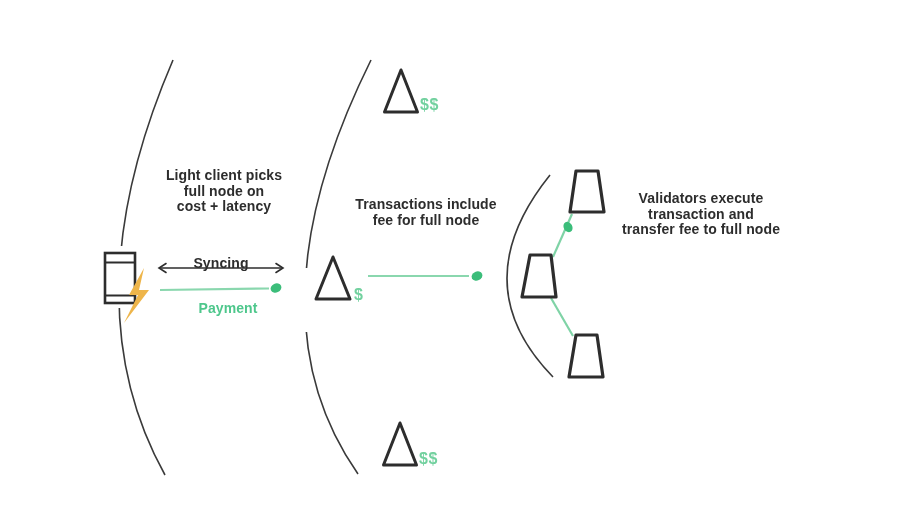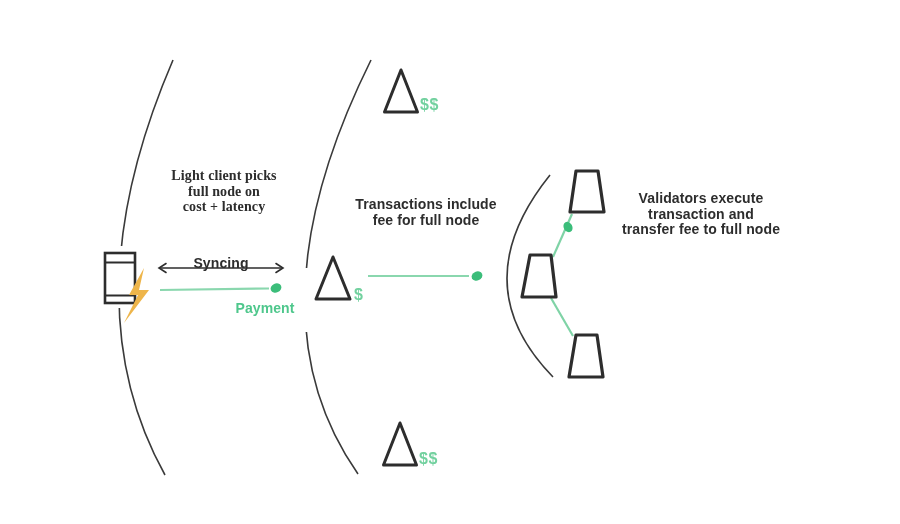--- a/index.html
+++ b/index.html
@@ -26,21 +26,20 @@
     text-align: center;
     white-space: pre-line;
     font-weight: 700;
     font-size: 14px;
     line-height: 15.5px;
     color: #2d2d2d;
     letter-spacing: 0.1px;
   }
   .note.green {
     color: #4ec78c;
-    margin-left: 37px;
   }
   .fee {
     position: absolute;
     font-weight: 700;
     font-size: 16px;
     color: #72d19f;
     letter-spacing: 0.5px;
   }
 </style>
 </head>
@@ -81,21 +80,21 @@
 
     <g>
       <rect x="105" y="253" width="30" height="50" fill="#ffffff" stroke="#2d2d2d" stroke-width="2.6"></rect>
       <path d="M105,262.5 L135,262.5" stroke="#2d2d2d" stroke-width="2"></path>
       <path d="M105,295.5 L135,295.5" stroke="#2d2d2d" stroke-width="2"></path>
     </g>
 
     <polygon points="144,268 129,295 138,295 124,323 149,290 139,290" fill="#eeb54a"></polygon>
   </svg>
 
-  <div class="note" style="left:224px; top:168px;font-family:Liberation Serif, serif;">Light client picks
+  <div class="note" style="left:224px; top:168px;">Light client picks
 full node on
 cost + latency</div>
 
   <div class="note" style="left:221px; top:256px;">Syncing</div>
 
   <div class="note green" style="left:228px; top:301px;">Payment</div>
 
   <div class="note" style="left:701px; top:191px;">Validators execute
 transaction and
 transfer fee to full node</div>

